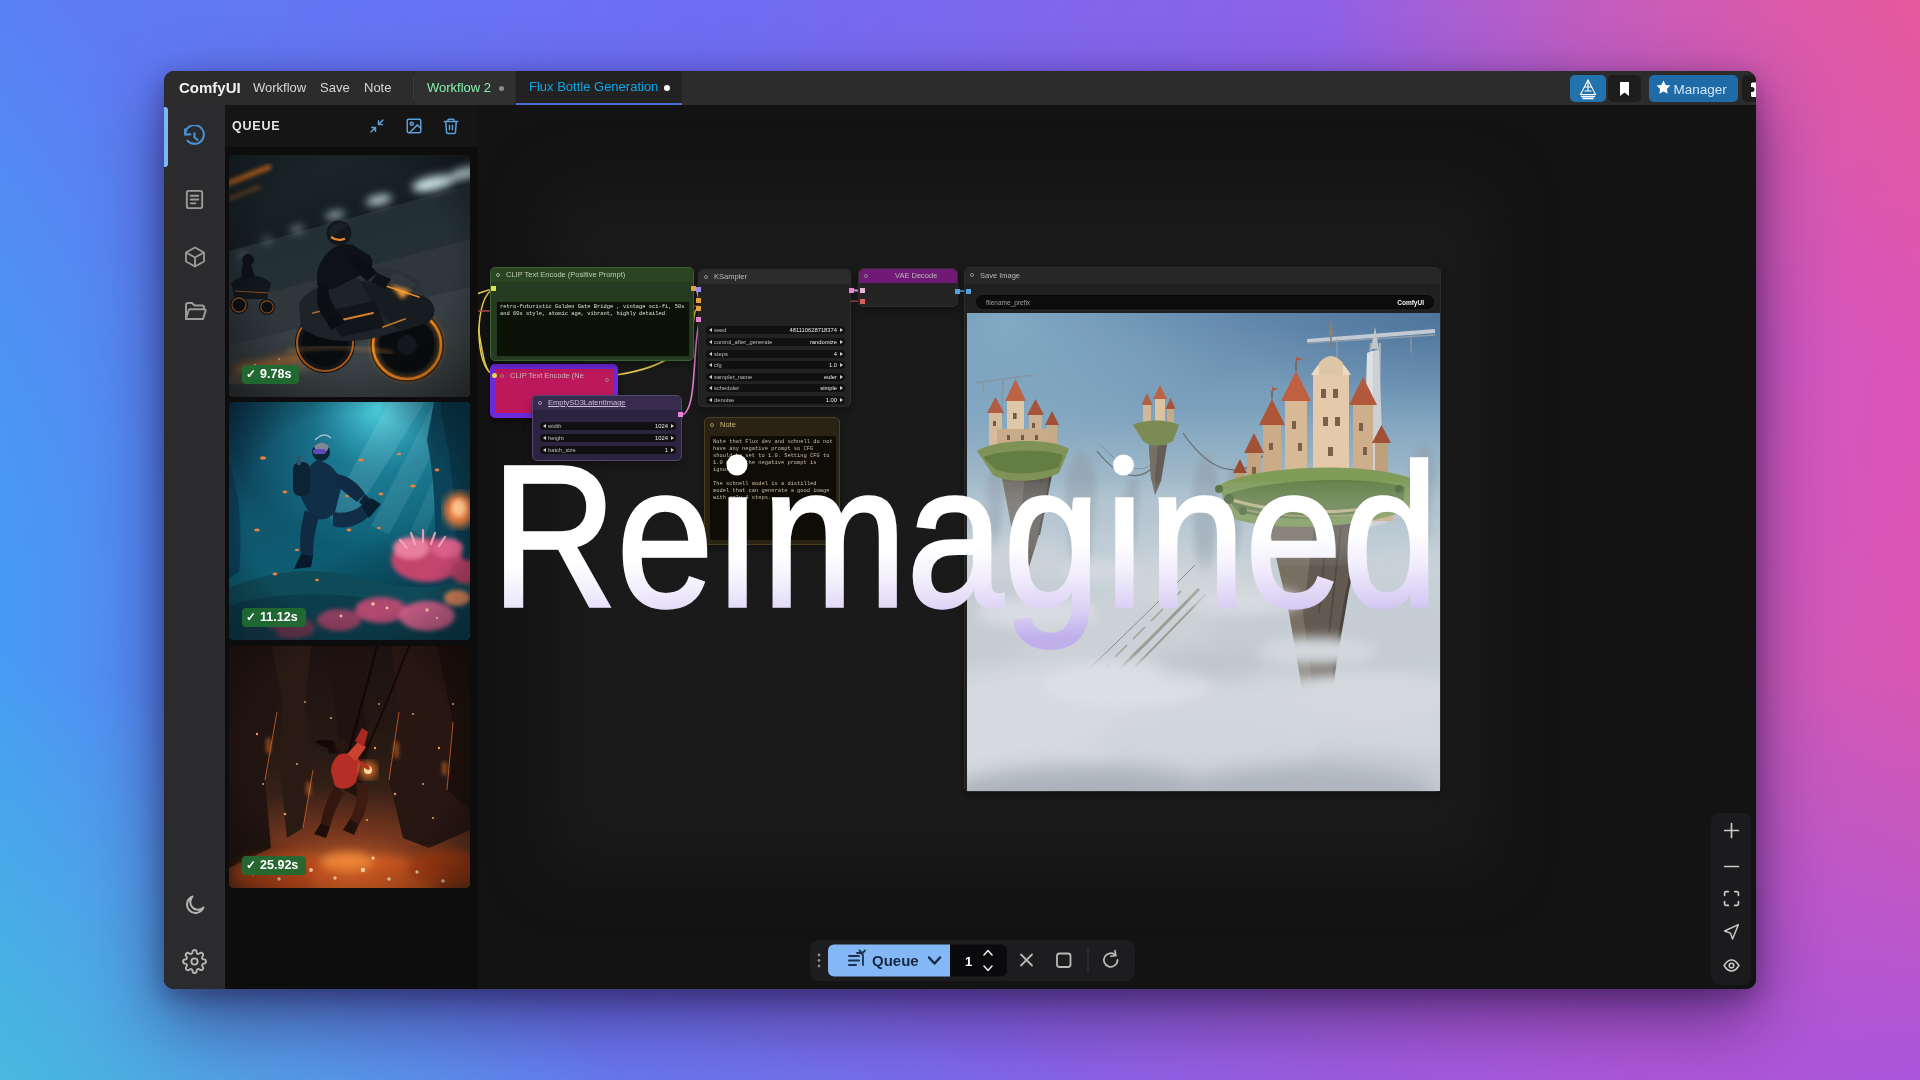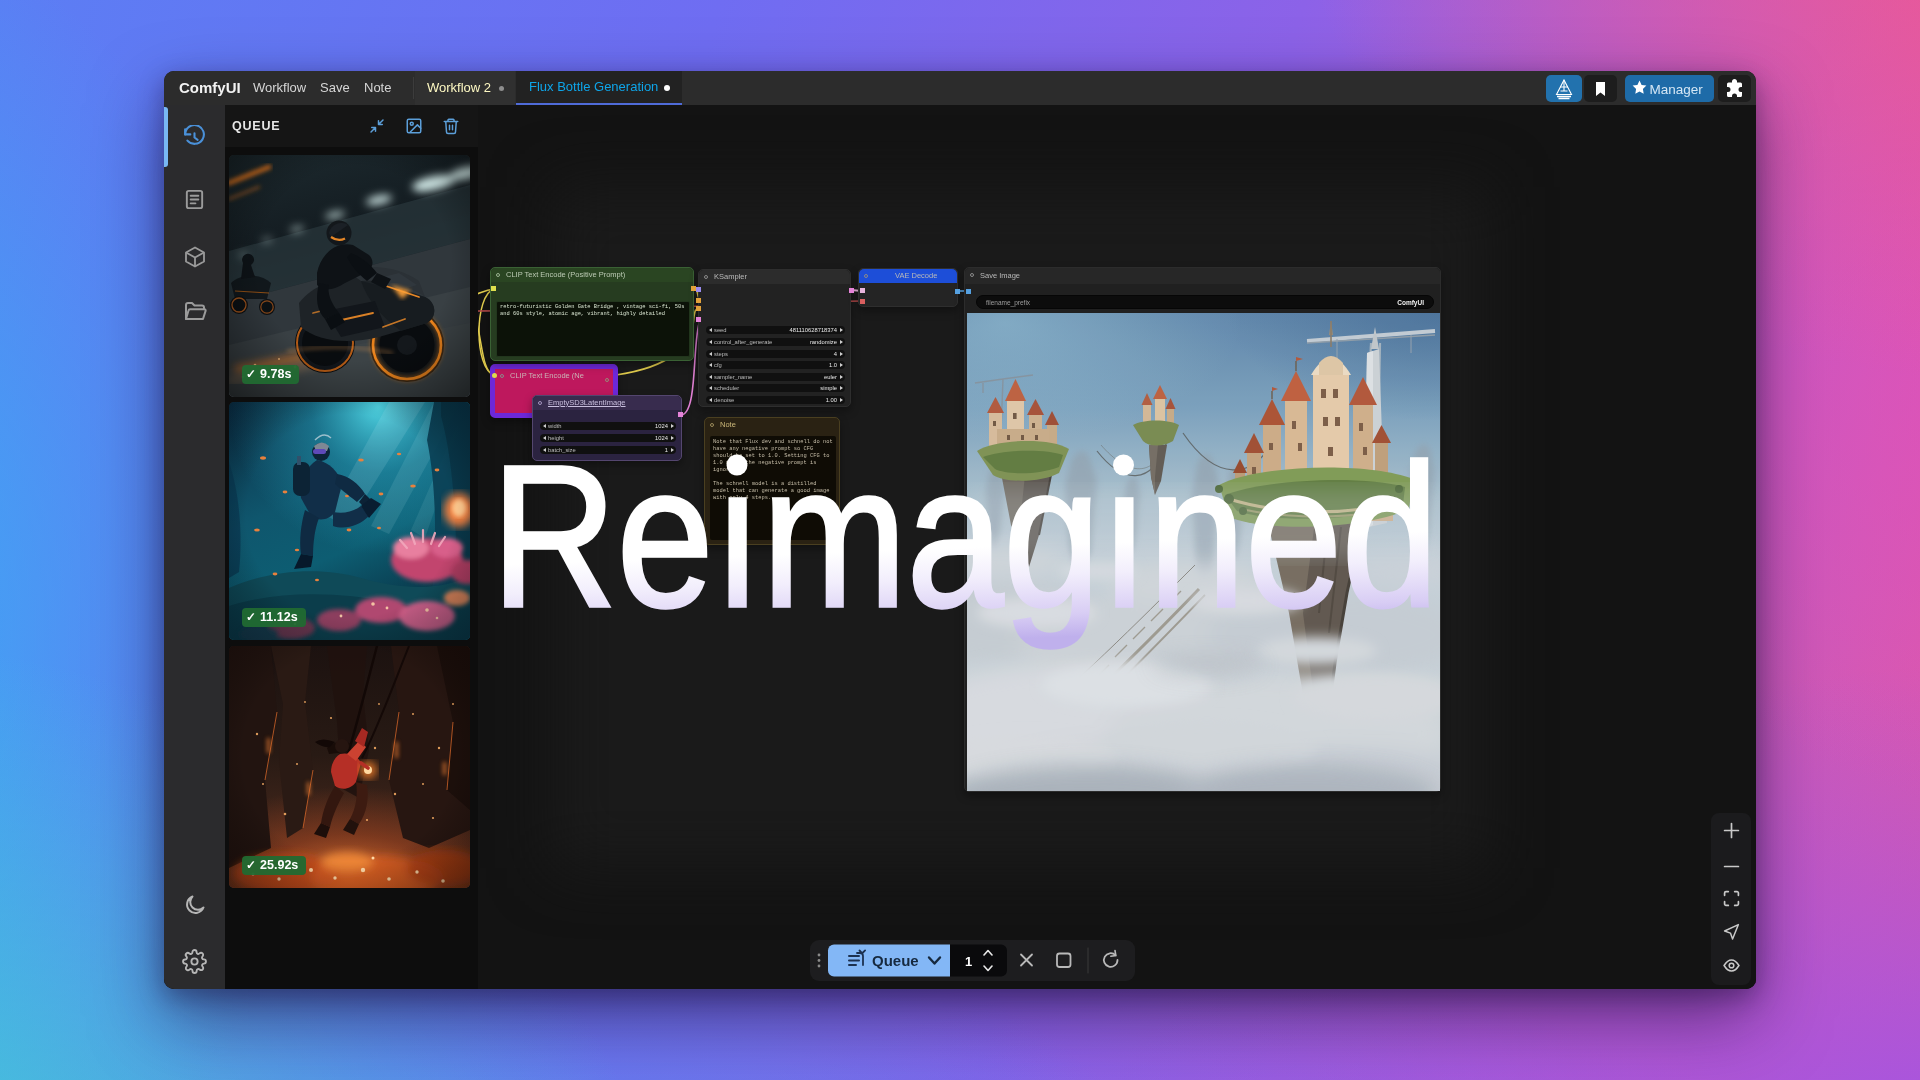--- a/index.html
+++ b/index.html
@@ -20,26 +20,26 @@
     position:absolute; left:164px; top:71px; width:1592px; height:918px;
     background:#161616; border-radius:10px; overflow:hidden;
     box-shadow:0 30px 70px rgba(20,10,50,.5), 0 8px 24px rgba(20,10,50,.35);
   }
   
   .menubar { position:absolute; left:0; top:0; width:100%; height:34px; background:#2c2c2c; }
   .logo { position:absolute; left:15px; top:0; height:34px; line-height:34px; font-size:15px; font-weight:bold; color:#f2f2f2; }
   .menu-item { position:absolute; top:0; height:34px; line-height:34px; font-size:13px; color:#d6d6d6; }
   .tabsep { position:absolute; left:249px; top:6px; width:1px; height:22px; background:#3c3c3c; }
   .tab1 { position:absolute; left:251px; top:0; width:100px; height:34px; background:#303030; }
-  .tab1 .t { position:absolute; left:12px; top:0; height:40px; line-height:34px; font-size:13px; color:#fef9c3; }
+  .tab1 .t { position:absolute; left:12px; top:0; height:40px; line-height:34px; font-size:13px; color:#86efac; }
   .tab1 .dot { position:absolute; right:11px; top:15px; width:5px; height:5px; border-radius:50%; background:#8e8e8e; }
   .tab2 { position:absolute; left:352px; top:0; width:166px; height:34px; background:#222222; border-bottom:2px solid #4f6bd8; }
   .tab2 .t { position:absolute; left:13px; top:0; height:32px; line-height:32px; font-size:13px; color:#0ea5e9; }
   .tab2 .dot { position:absolute; right:12px; top:14px; width:6px; height:6px; border-radius:50%; background:#ffffff; }
-  .tbtn { position:absolute; top:4px; height:27px; border-radius:5px; }
+  .tbtn { position:absolute; top:4px; height:27px; border-radius:5px;margin-left:24px; }
   .tbtn svg { display:block; margin:auto; }
   
   .wbody { position:absolute; left:0; top:34px; width:100%; height:884px; background:#141414; }
   
   .rail { position:absolute; left:0; top:0; width:61px; height:100%; background:#2b2b2d; }
   .rail .active-bar { position:absolute; left:0px; top:2px; width:4px; height:60px; background:#79b8f3; border-radius:0 3px 3px 0; }
   .ricon { position:absolute; left:0; width:61px; text-align:center; line-height:0; }
   .ricon svg { display:inline-block; }
   
   .queue { position:absolute; left:61px; top:0; width:253px; height:100%; background:#0d0d0d; }
@@ -191,21 +191,21 @@
             <span class="vl">1.00</span>
           </div>
         </div>
         <div class="port" style="left:217.5px; top:181.5px; background:#9a8cf0;"></div>
         <div class="port" style="left:217.5px; top:192.5px; background:#e2a23b;"></div>
         <div class="port" style="left:217.5px; top:201px; background:#e2a23b;"></div>
         <div class="port" style="left:217.5px; top:212px; background:#e583d8;"></div>
         <div class="port" style="left:370.5px; top:182.5px; background:#e583d8;"></div>
 
         <div class="node" style="left:380px; top:163px; width:100px; height:39px; background:#242424; border:1px solid #2e2e2e;">
-          <div class="hd" style="background:#1d4ed8;padding-left:36px;"><i></i>VAE Decode</div>
+          <div class="hd" style="background:#701a75;padding-left:36px;"><i></i>VAE Decode</div>
         </div>
         <div class="port" style="left:381.5px; top:183px; background:#e8b4dc;"></div>
         <div class="port" style="left:381.5px; top:193.5px; background:#d95f5f;"></div>
         <div class="port" style="left:477px; top:183.5px; background:#55a0e0;"></div>
 
         <div class="node" style="left:226px; top:312px; width:136px; height:128px; background:#2a2213; border:1px solid #4a3f20;">
           <div class="hd" style="color:#cdb97a;"><i style="border-color:#9a8a5a;"></i>Note</div>
           <div style="position:absolute; left:5px; top:18px; width:126px; height:104px; background:#0f0c05; border-radius:2px;
                       font-family:'Liberation Mono',monospace; font-size:5.4px; line-height:1.3; color:#c6bda8; padding:3px; white-space:pre-wrap;">Note that Flux dev and schnell do not have any negative prompt so CFG should be set to 1.0. Setting CFG to 1.0 means the negative prompt is ignored.
 

